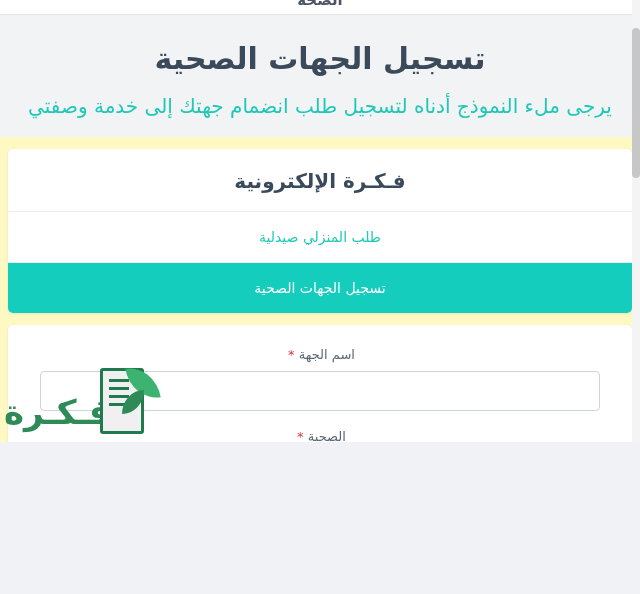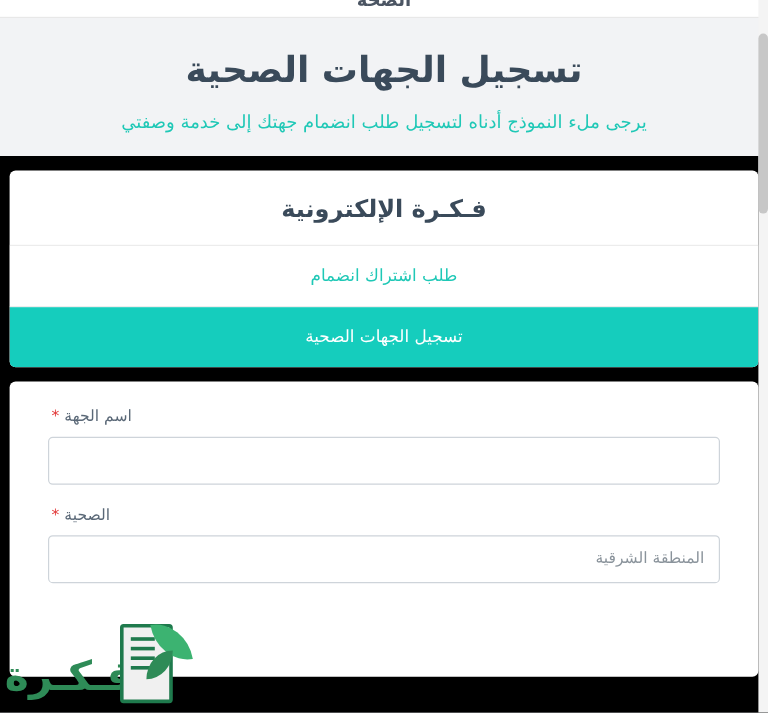--- a/index.html
+++ b/index.html
@@ -10,23 +10,23 @@
     width: 640px;
     height: 594px;
     background: #f0f2f5;
     font-family: "DejaVu Sans", "Liberation Sans", sans-serif;
     overflow: hidden;
     position: relative;
   }
 
   .page {
     width: 640px;
-    height: 594px;
+    height: 442px;
     position: relative;
-    background: #000000;
+    background: #fef9c3;
     overflow: hidden;
   }
 
   
   .top-strip {
     height: 14px;
     background: #ffffff;
     border-bottom: 1px solid #e8e8e8;
     position: relative;
     overflow: hidden;
@@ -49,21 +49,21 @@
     background: #f2f3f5;
   }
   .hero-title {
     font-size: 30px;
     font-weight: bold;
     color: #3a4a5a;
     margin: 0 0 14px 0;
     line-height: 1.2;
   }
   .hero-sub {
-    font-size: 15px;
+    font-size: 20px;
     color: #1fc8b6;
     margin: 0;
     line-height: 1.5;
     text-align: center;
   }
 
   .card {
     background: #ffffff;
     margin: 12px 8px 0 8px;
     border-radius: 5px;
@@ -112,21 +112,21 @@
     box-shadow: 0 1px 3px rgba(0,0,0,0.08);
     padding: 22px 32px 24px 32px;
     min-height: 200px;
   }
   .field {
     margin-bottom: 18px;
   }
   .field-label {
     font-size: 13px;
     color: #5a6877;
-    text-align: left;
+    text-align: center;
     margin-bottom: 9px;
     direction: rtl;
   }
   .req-star {
     color: #e23a3a;
     margin-left: 3px;
     font-size: 13px;
   }
   .field-input {
     width: 100%;
@@ -237,21 +237,21 @@
   <div class="hero">
     <h1 class="hero-title">تسجيل الجهات الصحية</h1>
     <p class="hero-sub">يرجى ملء النموذج أدناه لتسجيل طلب انضمام جهتك إلى خدمة وصفتي</p>
   </div>
 
   <div class="card">
     <div class="card-header">
       <span class="card-header-title">فـكـرة الإلكترونية</span>
     </div>
     <ul class="svc-list">
-      <li class="svc-item">طلب اشتراك انضمام</li>
+      <li class="svc-item">طلب المنزلي صيدلية</li>
       <li class="svc-item active">تسجيل الجهات الصحية</li>
     </ul>
   </div>
 
   <div class="form-card">
     <div class="field">
       <div class="field-label">
         <span>اسم الجهة</span>
         <span class="req-star">*</span>
       </div>

